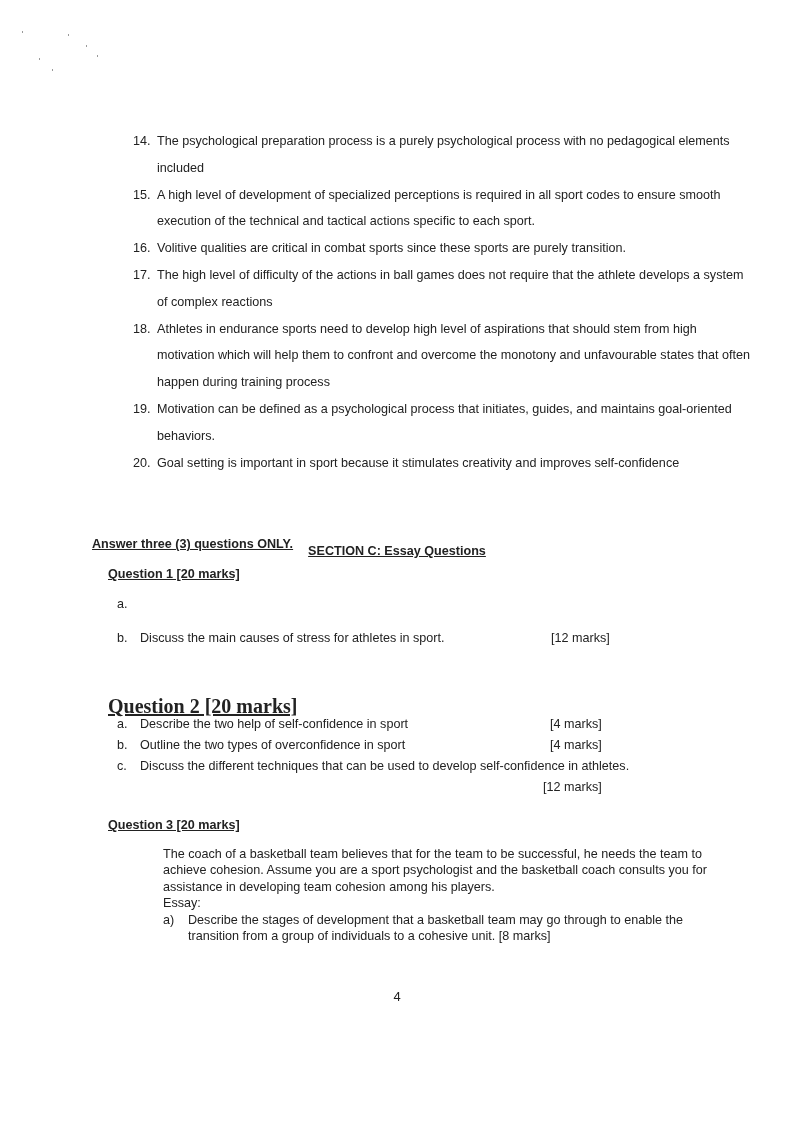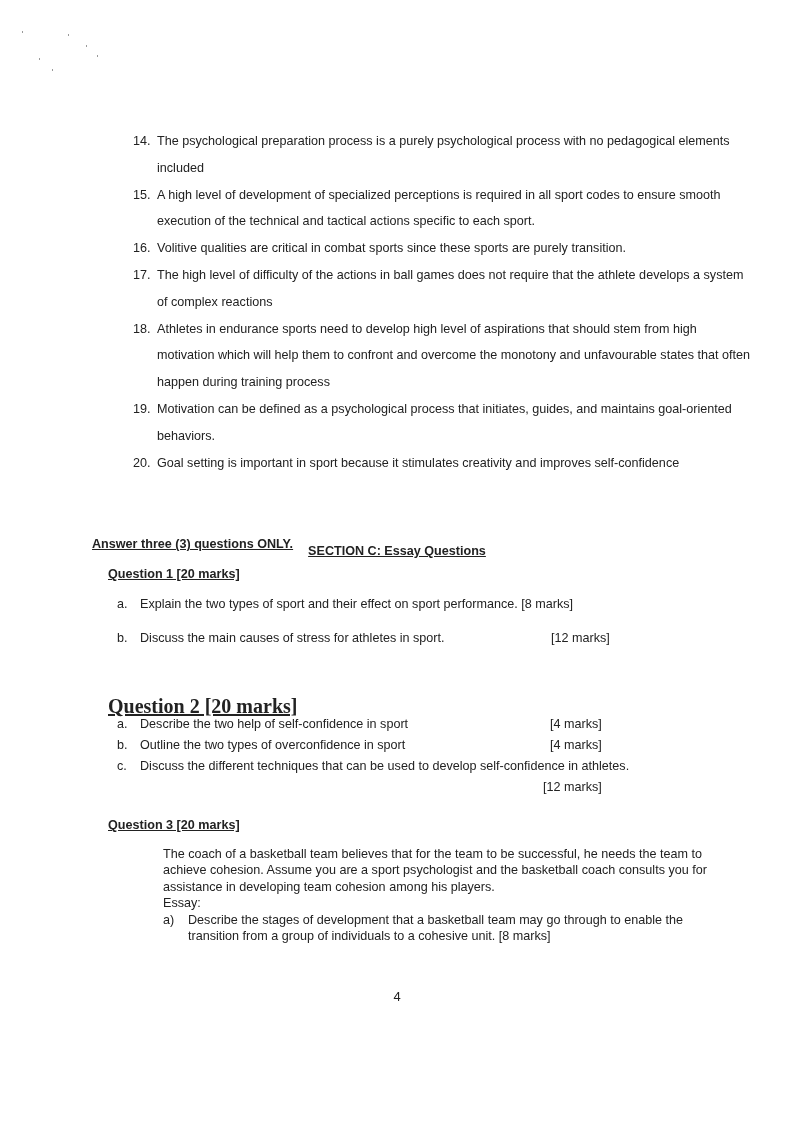--- a/index.html
+++ b/index.html
@@ -69,21 +69,20 @@
       <span class="txt">Goal setting is important in sport because it stimulates creativity and improves self-confidence</span>
     </li>
 </ol>
 
 <div class="section-title">SECTION C: Essay Questions</div>
 <div class="instr">Answer three (3) questions ONLY.</div>
 
 <div class="qhead" style="top:567px;">Question 1  [20 marks]</div>
 <div class="sub" style="top:597px;">
   <span class="lbl">a.</span>
-  <span class="stext">Explain the two types of sport and their effect on sport performance. [8 marks]</span>
 </div>
 <div class="sub" style="top:631px;">
   <span class="lbl">b.</span>
   <span class="stext">Discuss the main causes of stress for athletes in sport.</span>
 </div>
 <div class="marks" style="left:551px;top:631px;">[12 marks]</div>
 
 <div class="qhead serif" style="top:695px;">Question 2    [20 marks]</div>
 <div class="sub" style="top:717px;">
   <span class="lbl">a.</span>

